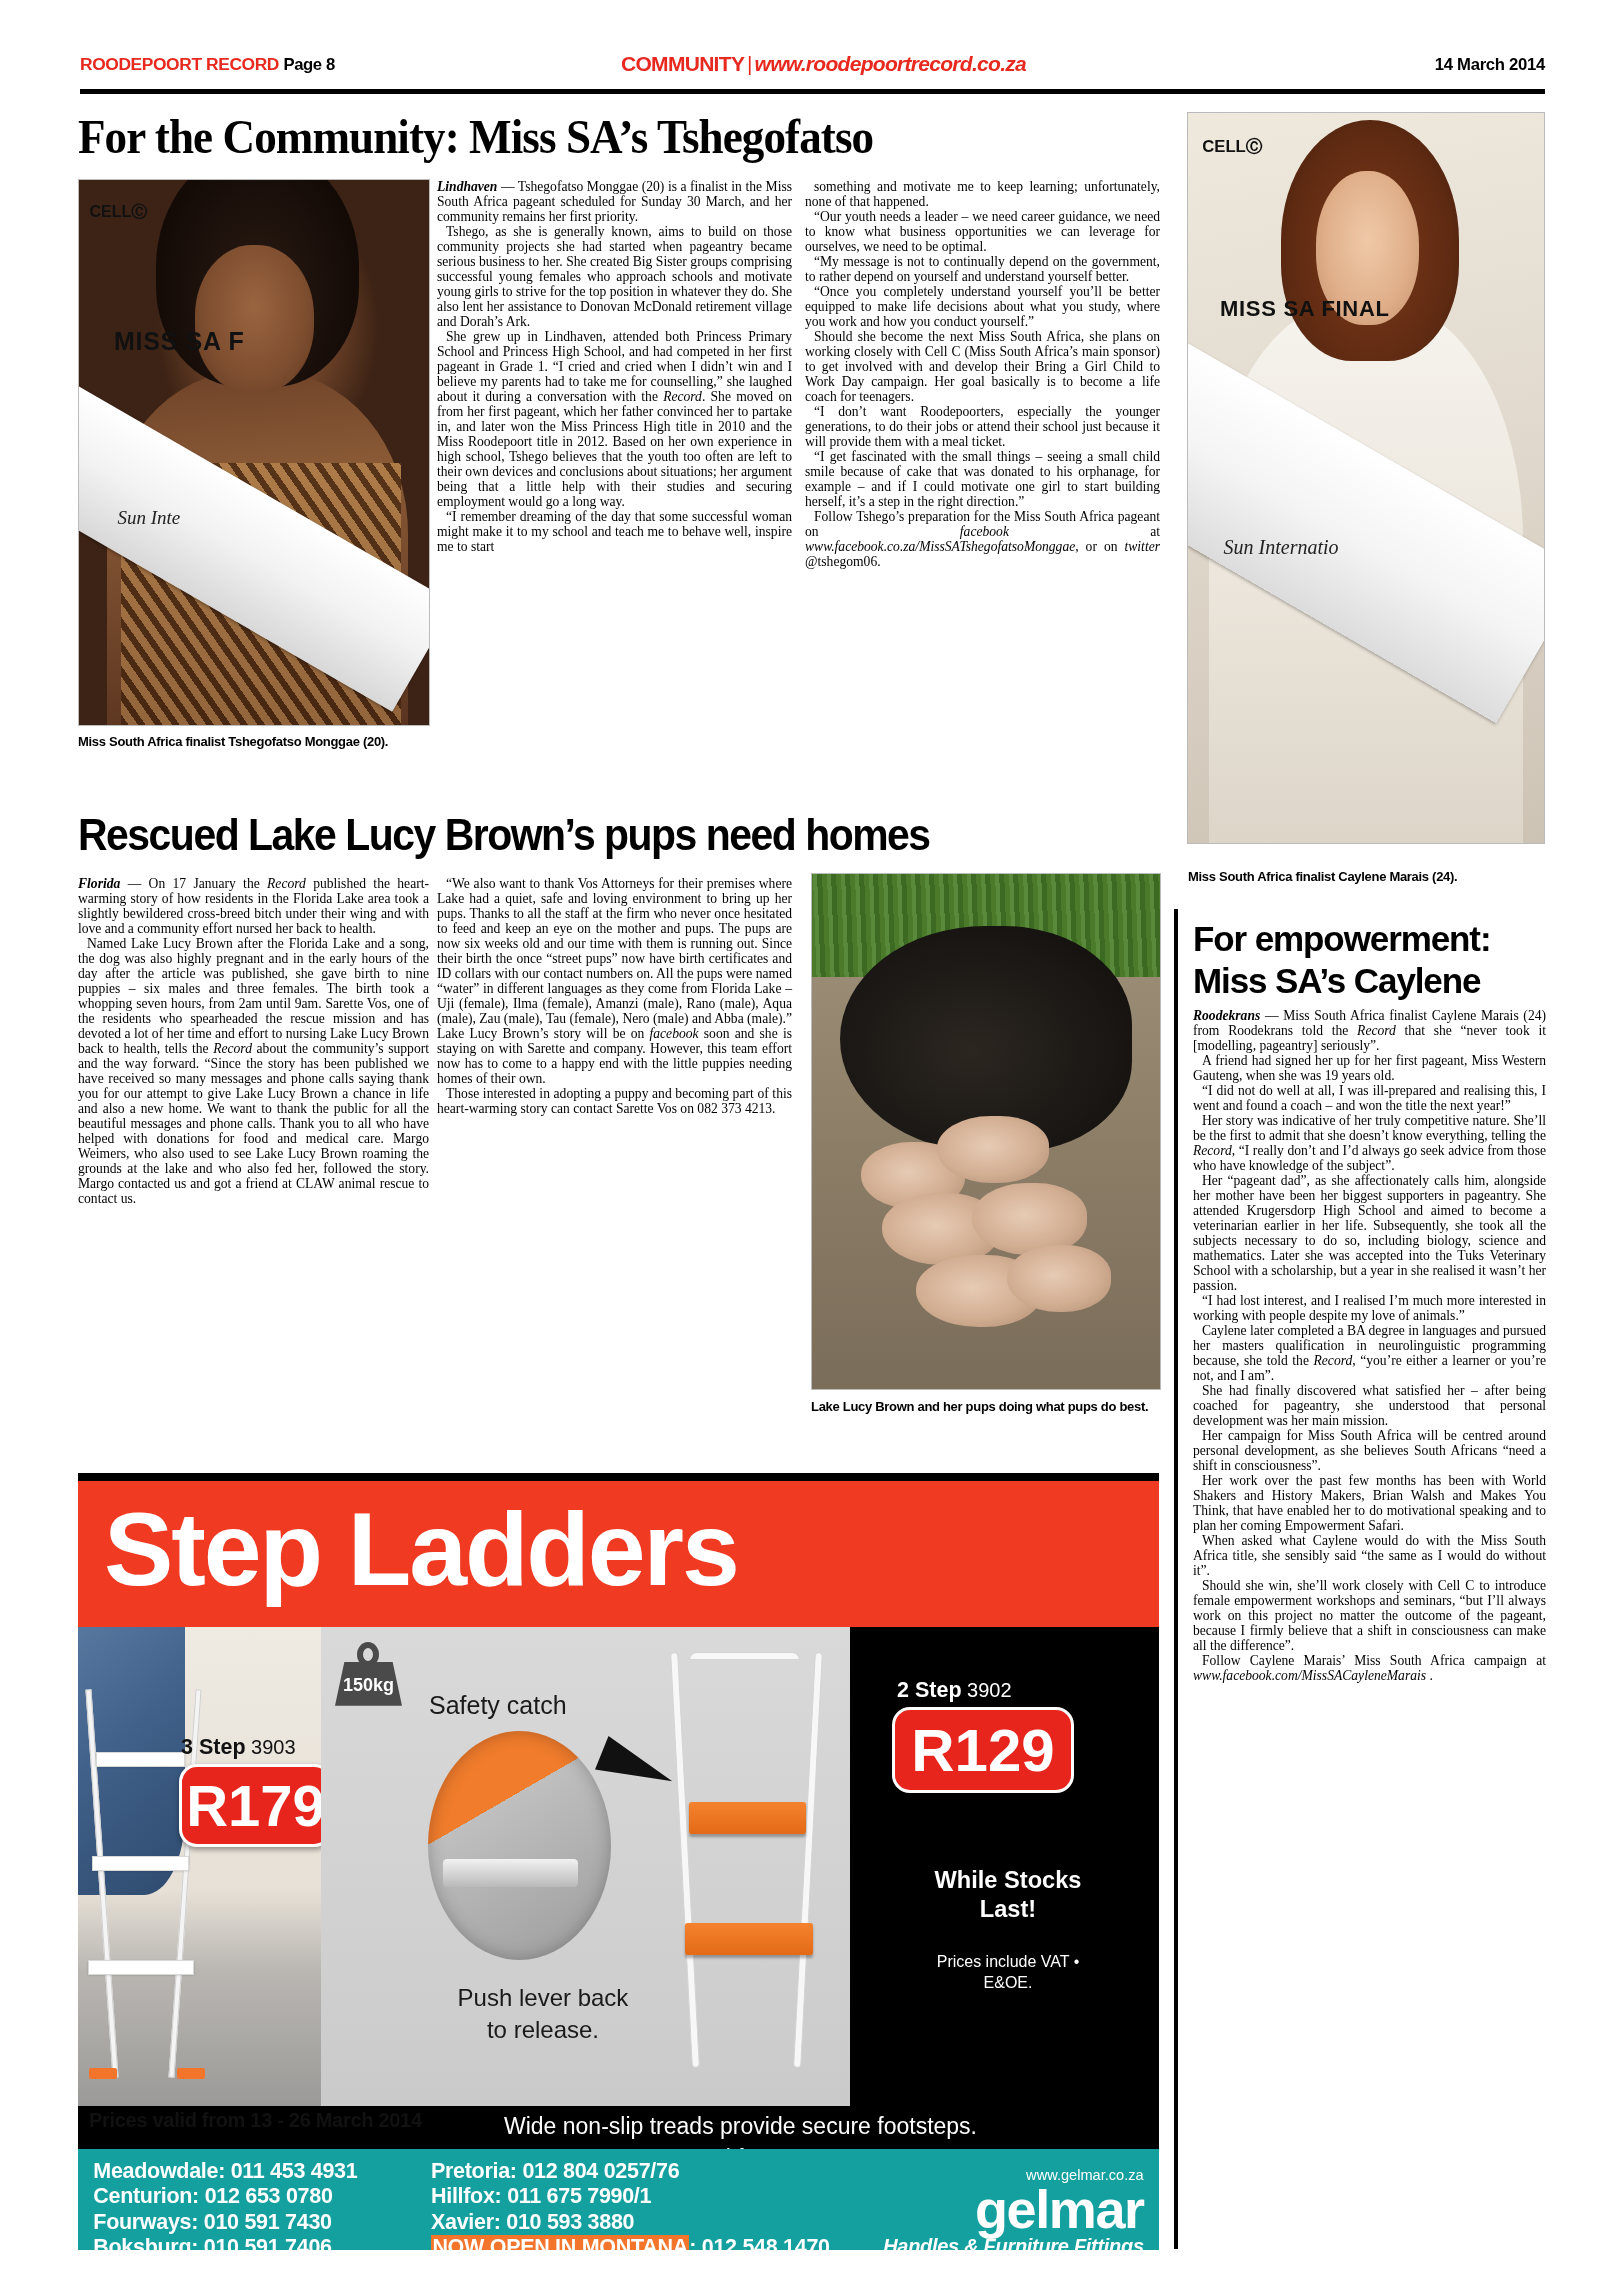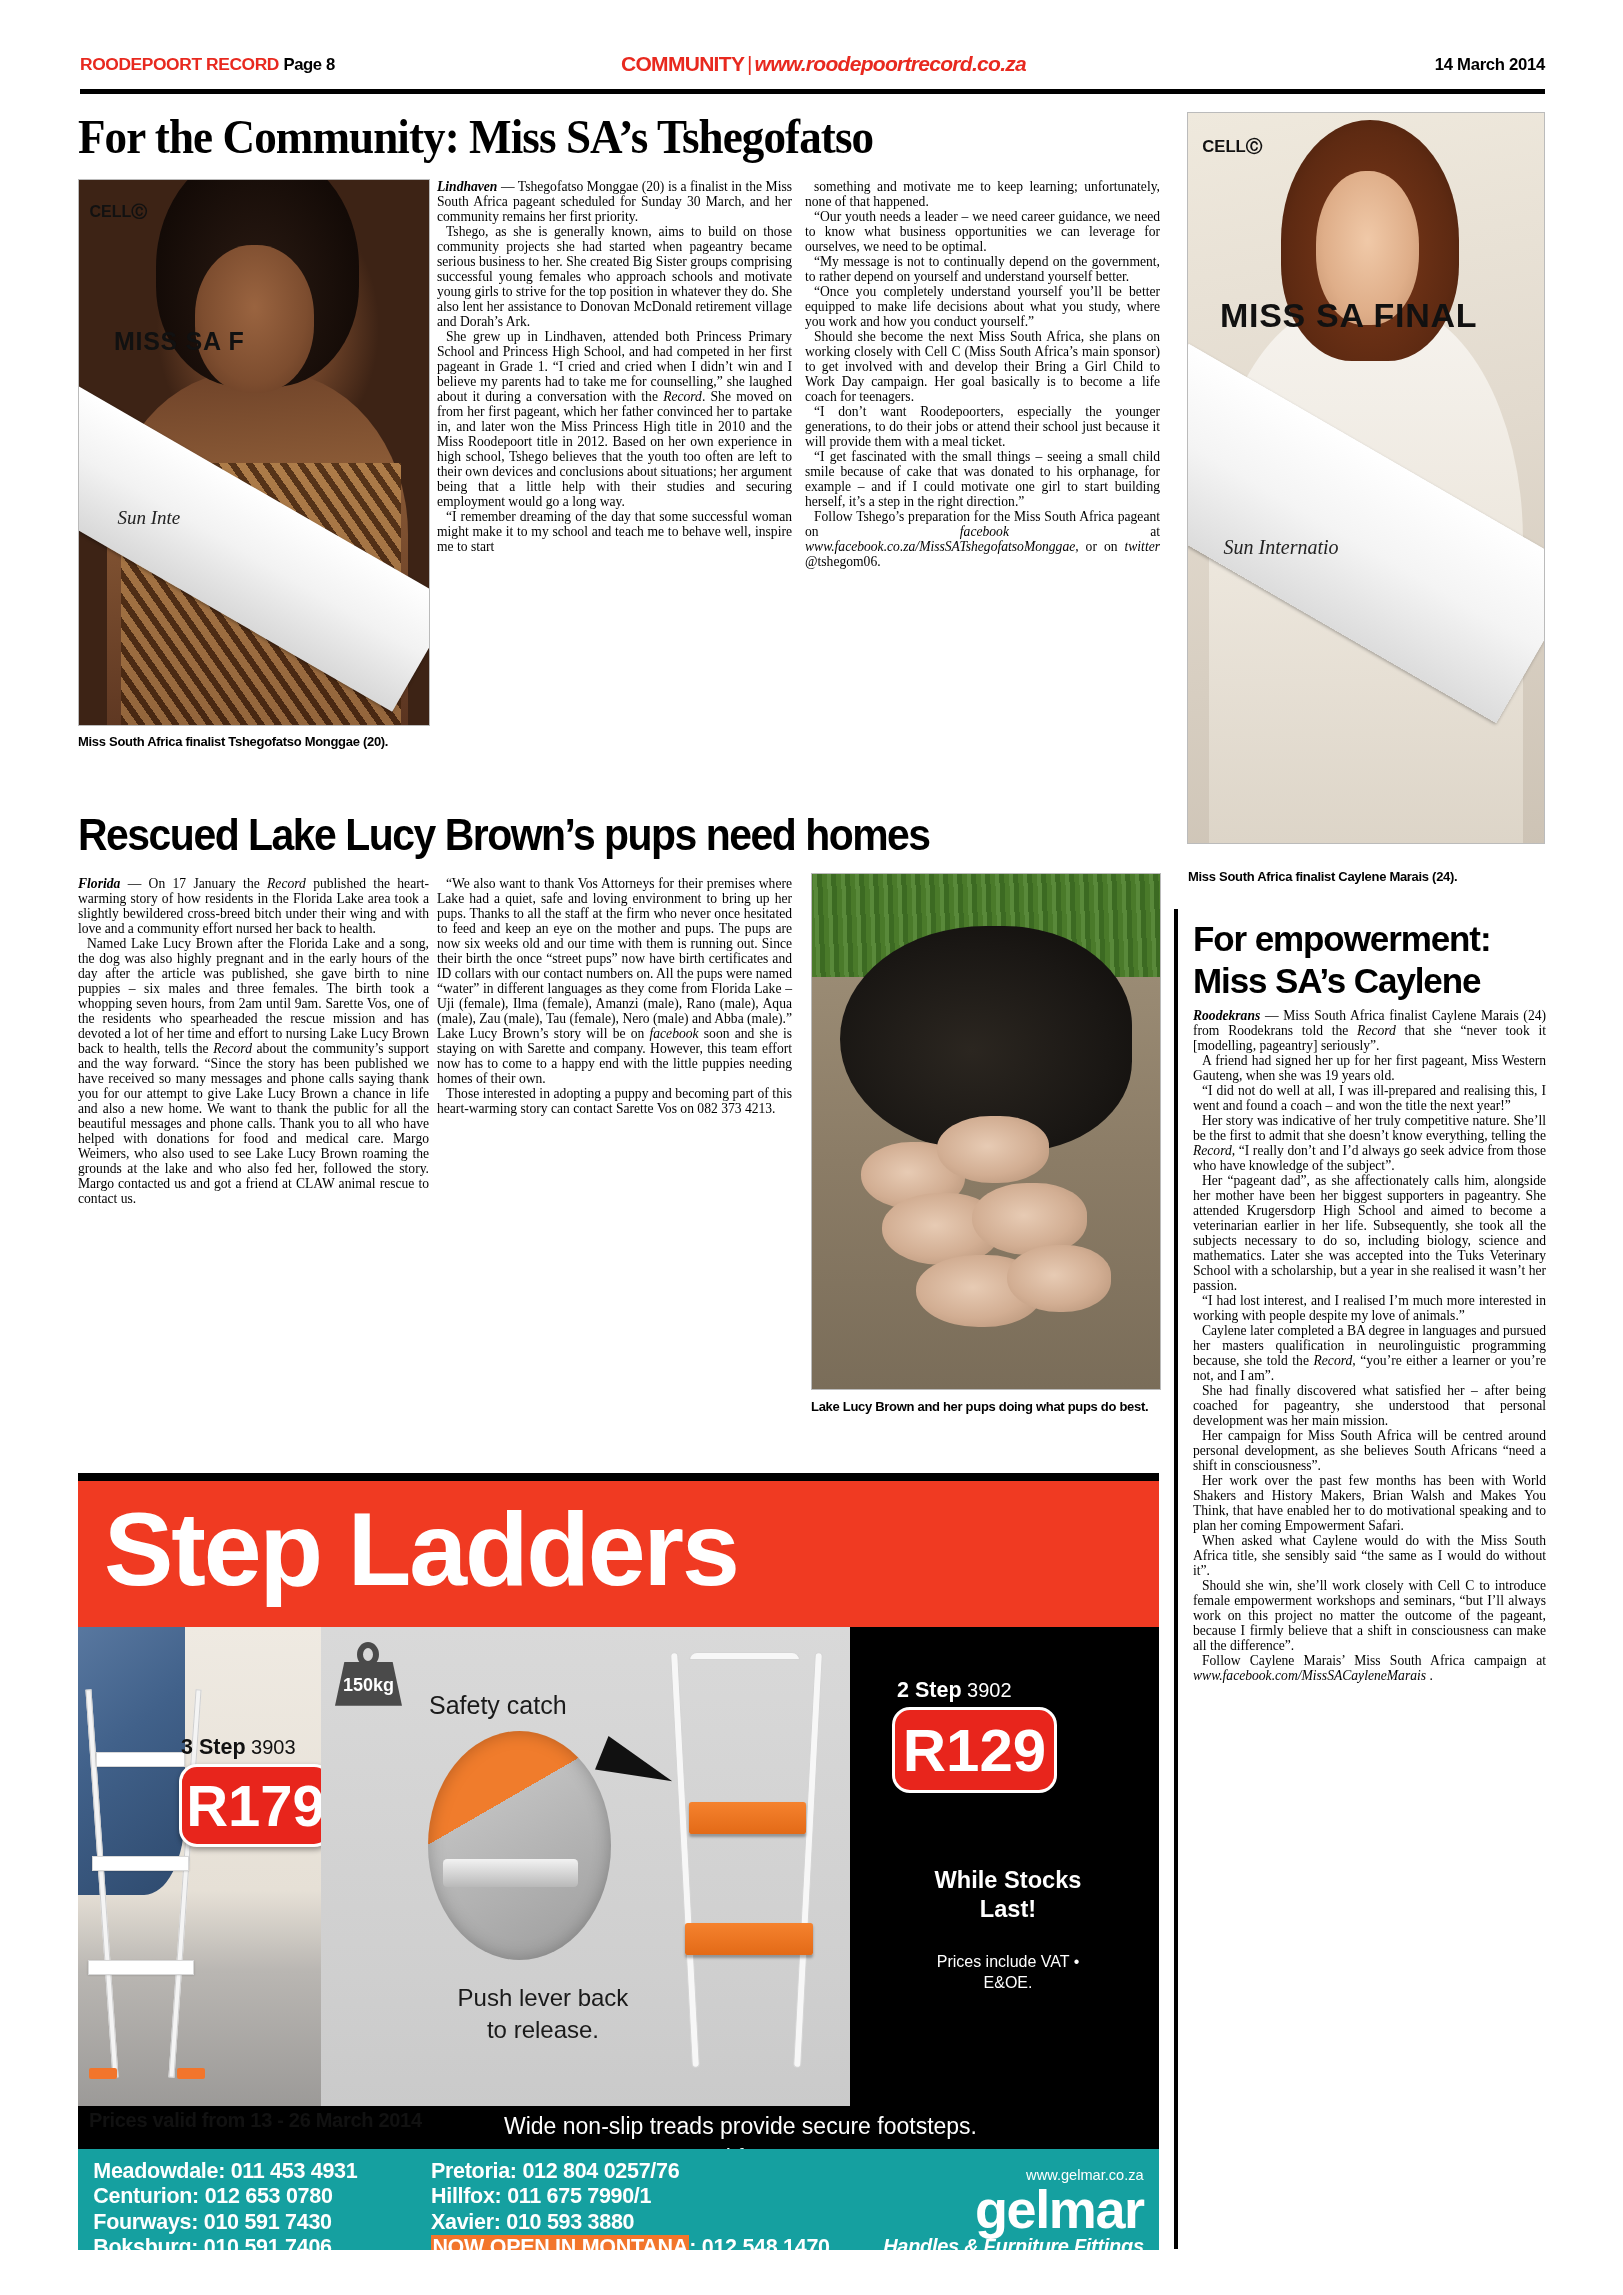--- a/index.html
+++ b/index.html
@@ -146,21 +146,21 @@
   }
   #photo-caylene .sash {
     position:absolute; left:-12%; top:30%; width:128%; height:24%;
     background: linear-gradient(180deg,#ffffff 0%, #f4f4f4 50%, #dcdcdc 100%);
     transform: rotate(30deg); transform-origin:left center;
     box-shadow: 0 1.4px 3.5px rgba(0,0,0,.3);
   }
   #photo-caylene .sash-text {
     position:absolute; left:9%; top:25%;
     font-family:"Liberation Sans", sans-serif; font-weight:bold;
-    font-size:34px; letter-spacing:0.7px; color:#111; white-space:nowrap;
+    font-size:22px; letter-spacing:0.7px; color:#111; white-space:nowrap;
   }
   #photo-caylene .sash-sub {
     position:absolute; left:10%; top:58%;
     font-family:"Liberation Serif", serif; font-style:italic;
     font-size:20px; color:#222; white-space:nowrap;
   }
   #photo-caylene .cellc {
     position:absolute; left:4%; top:3%;
     font-family:"Liberation Sans", sans-serif; font-weight:bold;
     font-size:16.7px; color:#111; white-space:nowrap;
@@ -492,21 +492,21 @@
         <div class="step" style="left:21px; top:150px; width:117px;"></div>
         <div class="step" style="left:16.7px; top:271px; width:128px;"></div>
       </div>
     </div>
 
     <div class="ad-right"></div>
     <div class="ad-sku" style="left:819px; top:201px; color:#fff;">
       <b>2 Step</b>
       <span>3902</span>
     </div>
-    <div class="price-pill" style="left:814px; top:230px; width:165px; height:86px; font-size:60px;">R129</div>
+    <div class="price-pill" style="left:814px; top:230px; width:182px; height:86px; font-size:60px;">R129</div>
     <div class="while-stocks" style="white-space:pre-line;">While Stocks
 Last!</div>
     <div class="vat-note" style="white-space:pre-line;">Prices include VAT •
 E&amp;OE.</div>
 
     <div class="ad-blackband" style="white-space:pre-line;">Wide non-slip treads provide secure footsteps.
 Steel frame.
 Loading capacity: 150kg</div>
     <div class="prices-valid">Prices valid from 13 - 26 March 2014</div>
 

